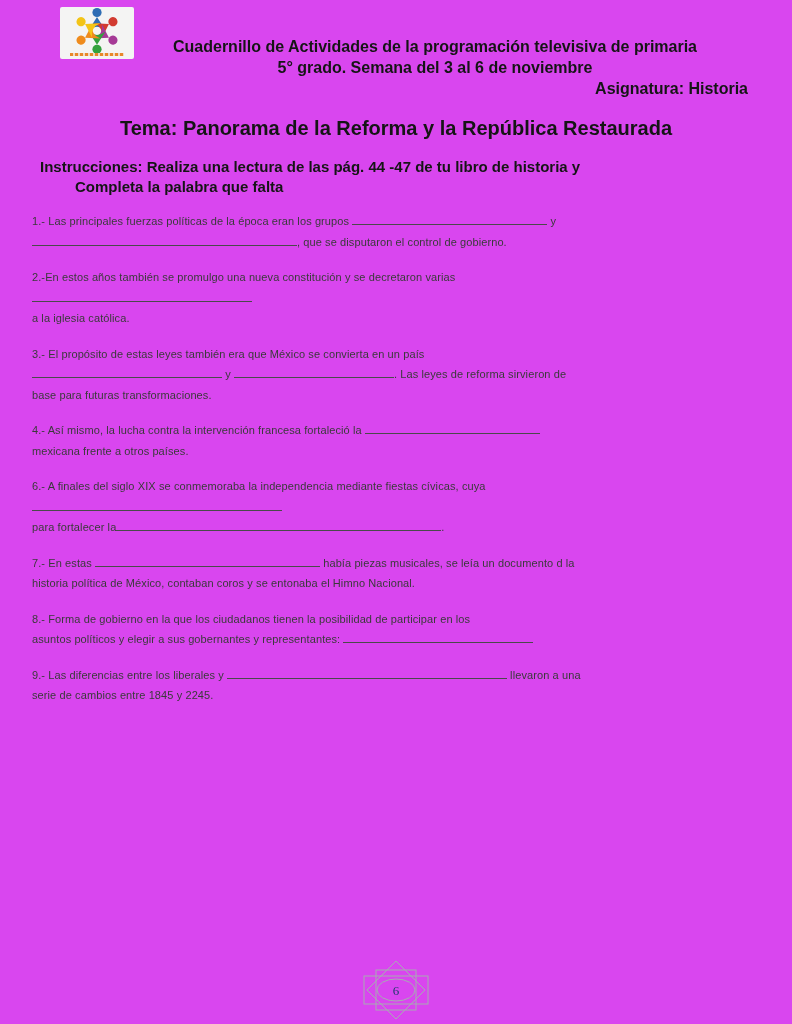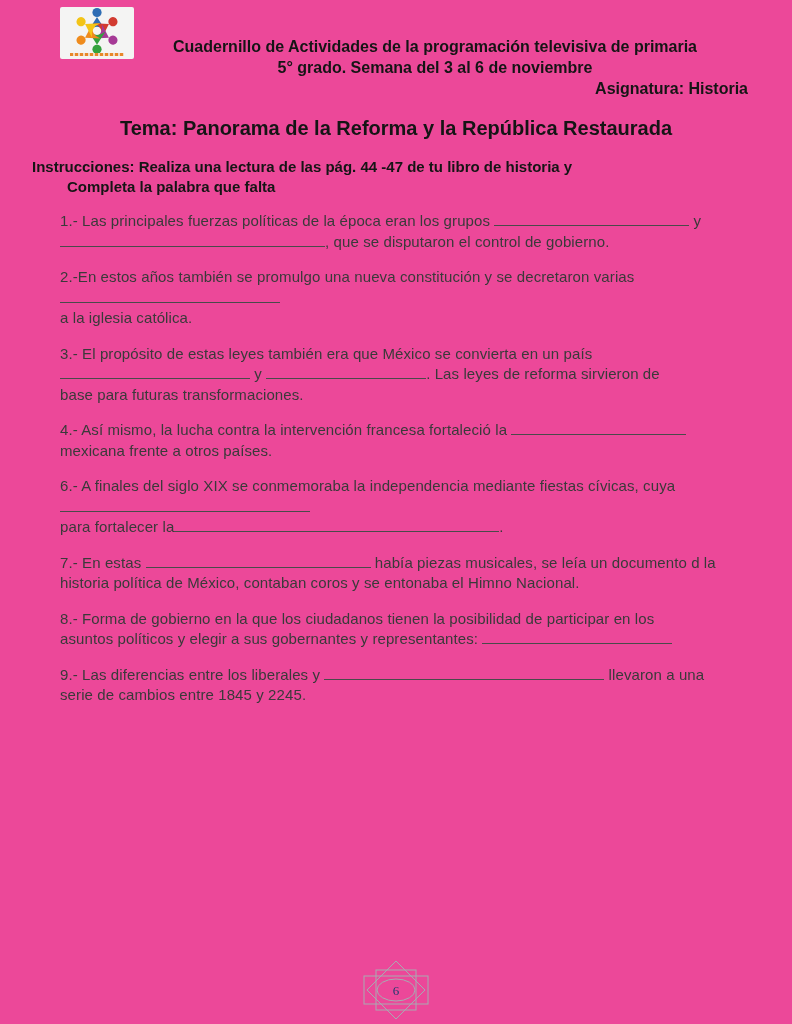--- a/index.html
+++ b/index.html
@@ -1,19 +1,19 @@
 <!DOCTYPE html>
 <html lang="es"><head>
 <meta charset="utf-8">
 <style>
   html,body{margin:0;padding:0;background:#ffffff;}
   .page{
     position:relative;
     width:792px;height:1024px;
-    background:#ec4899;
+    background:#d946ef;
     font-family:"Liberation Sans","DejaVu Sans",sans-serif;
     color:#3a3a3a;
     overflow:hidden;
   }
   
   .logo-box{
     position:absolute;left:60px;top:7px;width:74px;height:52px;
     background:#f4f4f3;border-radius:2px;
     display:flex;flex-direction:column;align-items:center;justify-content:flex-start;
   }
@@ -27,28 +27,28 @@
   }
   .subject-line{
     position:absolute;right:44px;top:80px;
     font-weight:bold;font-size:16px;color:#151515;
   }
   .topic-line{
     position:absolute;left:44px;top:117px;width:704px;text-align:center;
     font-weight:bold;font-size:20px;color:#151515;
   }
   .instructions{
-    position:absolute;left:32px;top:157px;width:710px;
+    position:absolute;left:40px;top:157px;width:710px;
     font-weight:bold;font-size:15px;line-height:20px;color:#151515;
   }
   .instructions .line2{padding-left:4px;margin-left:31px;}
   
   .items{
-    position:absolute;left:60px;top:211px;width:712px;
-    font-size:15px;line-height:20.5px;letter-spacing:.1px;color:#3a3a3a;
+    position:absolute;left:32px;top:211px;width:712px;
+    font-size:11px;line-height:20.5px;letter-spacing:.1px;color:#3a3a3a;
   }
   .items p.item{margin:0 0 15px 0;}
   .blank{
     display:inline-block;
     border-bottom:1.4px solid #4a4a4a;
     height:13px;
     vertical-align:baseline;
   }
   
   .footer-ornament{

